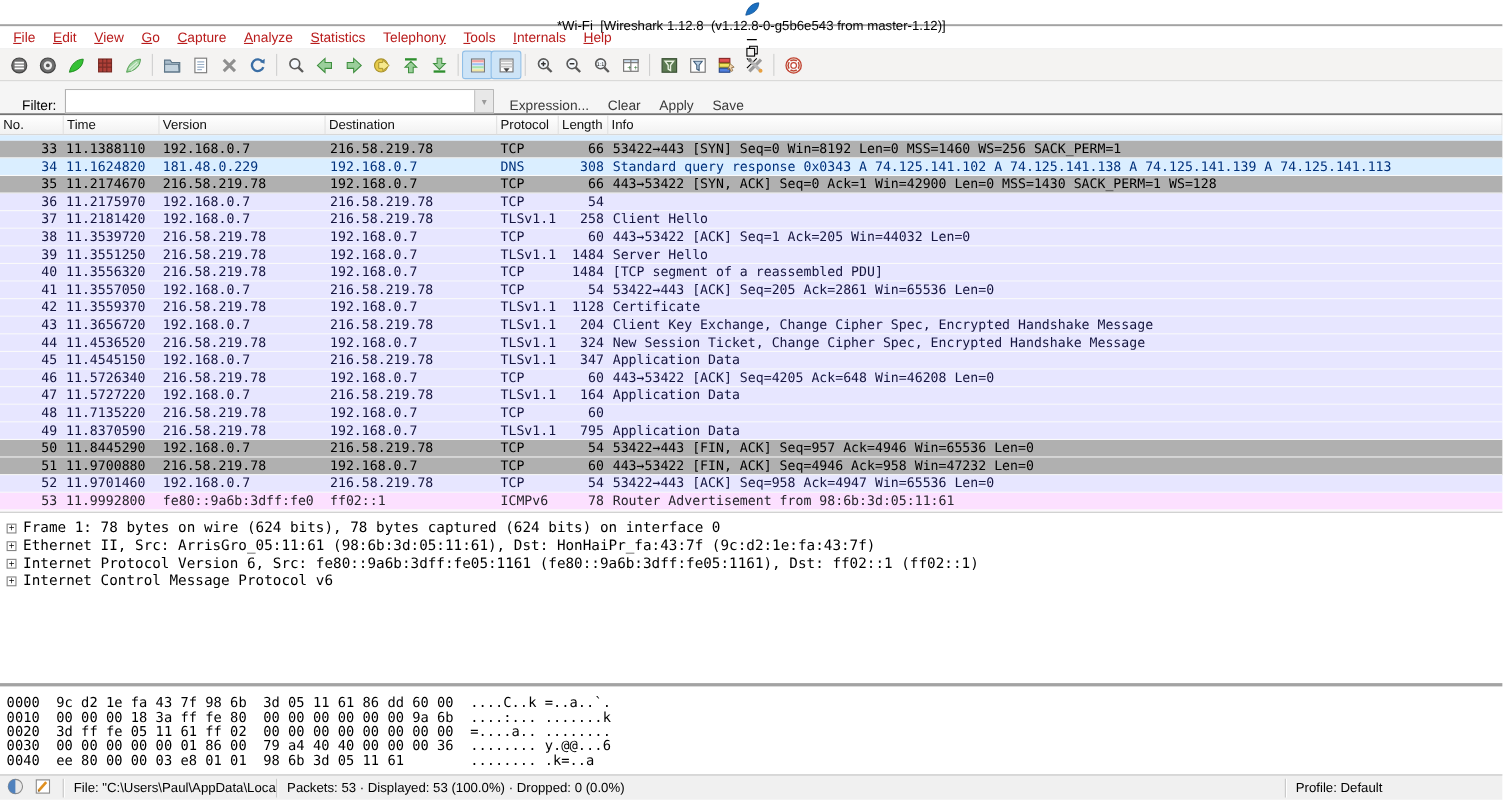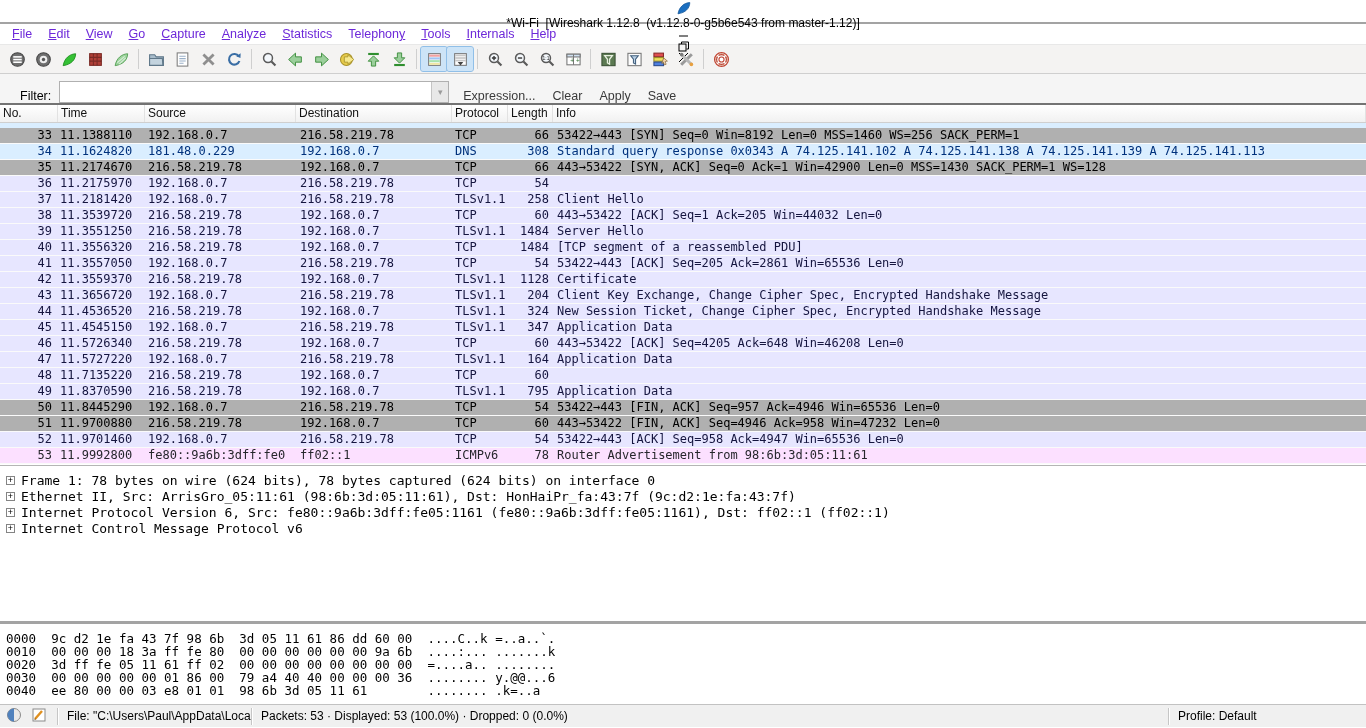--- a/index.html
+++ b/index.html
@@ -5,21 +5,21 @@
   * { margin:0; padding:0; box-sizing:border-box; }
   html,body { width:1366px; height:728px; overflow:hidden; background:#fff;
     font-family:"Liberation Sans", sans-serif; }
   
   .titlebar { height:24px; background:#fff; display:flex; align-items:center; border-bottom:2px solid #a3a3a3;flex-direction:column;}
   .titlebar .appicon { width:16px; height:16px; margin:0 7px 0 8px; }
   .titlebar .title { font-size:12px; color:#000; white-space:pre; flex:1; }
   .winbtn { width:46px; height:24px; display:flex; align-items:center; justify-content:center; color:#000; font-size:12px;}
   
   .menubar { height:21px; background:#fff; display:flex; align-items:center; padding-left:4px; border-bottom:1px solid #e8e8e8; }
-  .menu-item { font-size:12.5px; color:#6d28d9; padding:2px 8px; }
+  .menu-item { font-size:12.5px; color:#b91c1c; padding:2px 8px; }
   
   .toolbar { height:29px; background:#f4f3f2; border-bottom:1px solid #cfcfcf; display:flex; align-items:center; padding-left:4px; }
   .tbtn { width:26px; height:24px; display:flex; align-items:center; justify-content:center; border-radius:2px; }
   .tbtn.toggled { background:#cde4f7; outline:1px solid #90bfe8; }
   .tsep { width:1px; height:20px; background:#cfcfcf; margin:0 4px; }
   .tbtn svg { width:17px; height:17px; }
   
   .filterbar { height:31px; background:#f5f5f5; display:flex; align-items:flex-end; border-bottom:2px solid #737373;padding-left:12px; }
   .filterbar .flabel { font-size:12.5px; margin:0 8px 0 8px; color:#000; }
   .fcombo { width:390px; height:22px; border:1px solid #b0b0b0; background:#fff; display:flex; }
@@ -353,21 +353,21 @@
       <span class="fbtn">Clear</span>
       <span class="fbtn">Apply</span>
       <span class="fbtn">Save</span>
     </span>
 </div>
 
 <div class="plist">
   <div class="phead">
     <div class="hcell h-no">No.</div>
     <div class="hcell h-time">Time</div>
-    <div class="hcell h-src">Source</div>
+    <div class="hcell h-src">Version</div>
     <div class="hcell h-dst">Destination</div>
     <div class="hcell h-proto">Protocol</div>
     <div class="hcell h-len">Length</div>
     <div class="hcell h-info">Info</div>
   </div>
   <div class="partial row-udp"></div>
   <div id="rows">
       <div class="prow row-gray">
         <div class="c-no">33</div>
         <div class="c-time">11.1388110</div>

